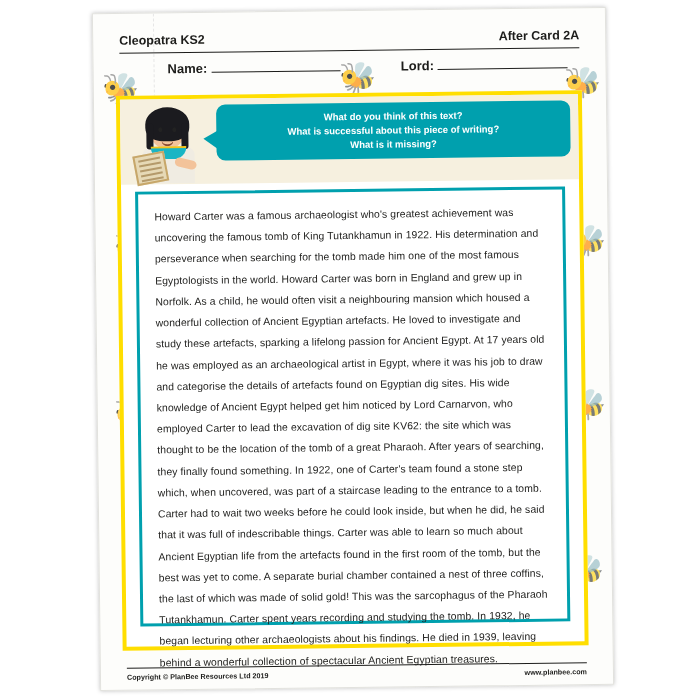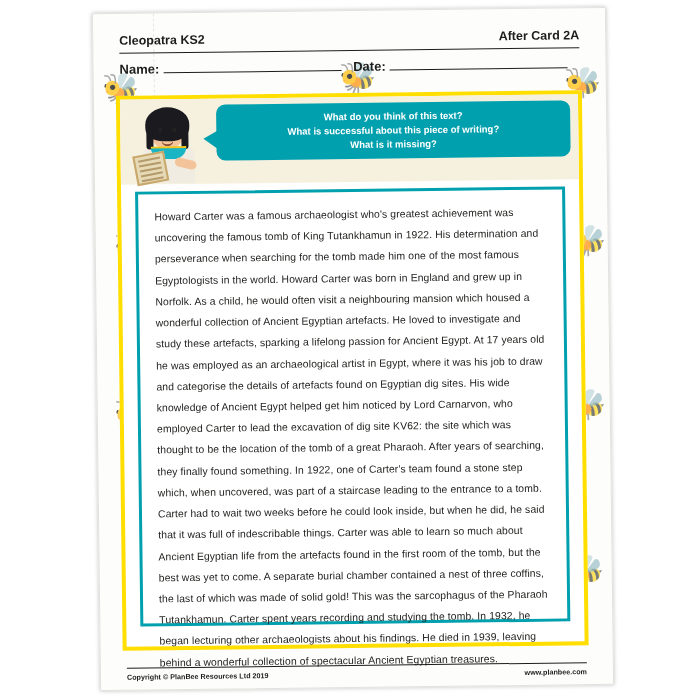--- a/index.html
+++ b/index.html
@@ -74,21 +74,21 @@
     border-bottom: 1.4px solid #1d1d1b;
   }
   .name-row {
     display: flex;
     align-items: flex-end;
     margin-top: 8px;
     font-size: 13px;
     font-weight: bold;
     color: #1d1d1b;
   }
-  .name-row .lbl { white-space: nowrap; }
+  .name-row .lbl { white-space: nowrap; margin-left: 48px; }
   .fill {
     flex: 1 1 auto;
     border-bottom: 1.2px solid #1d1d1b;
     margin: 0 12px 3px 4px;
     height: 1px;
   }
 
   
   #frame {
     position: absolute;
@@ -294,21 +294,21 @@
 
     <div class="hdr">
       <div class="hdr-row">
         <span>Cleopatra KS2</span>
         <span>After Card 2A</span>
       </div>
       <div class="hdr-rule"></div>
       <div class="name-row">
         <span class="lbl">Name:</span>
         <span class="fill"></span>
-        <span class="lbl">Date:</span>
+        <span class="lbl">Lord:</span>
         <span class="fill"></span>
       </div>
     </div>
 
     <div id="frame">
 
       <div class="bubble-area">
 
         <div class="char">
           <div class="body"></div>

